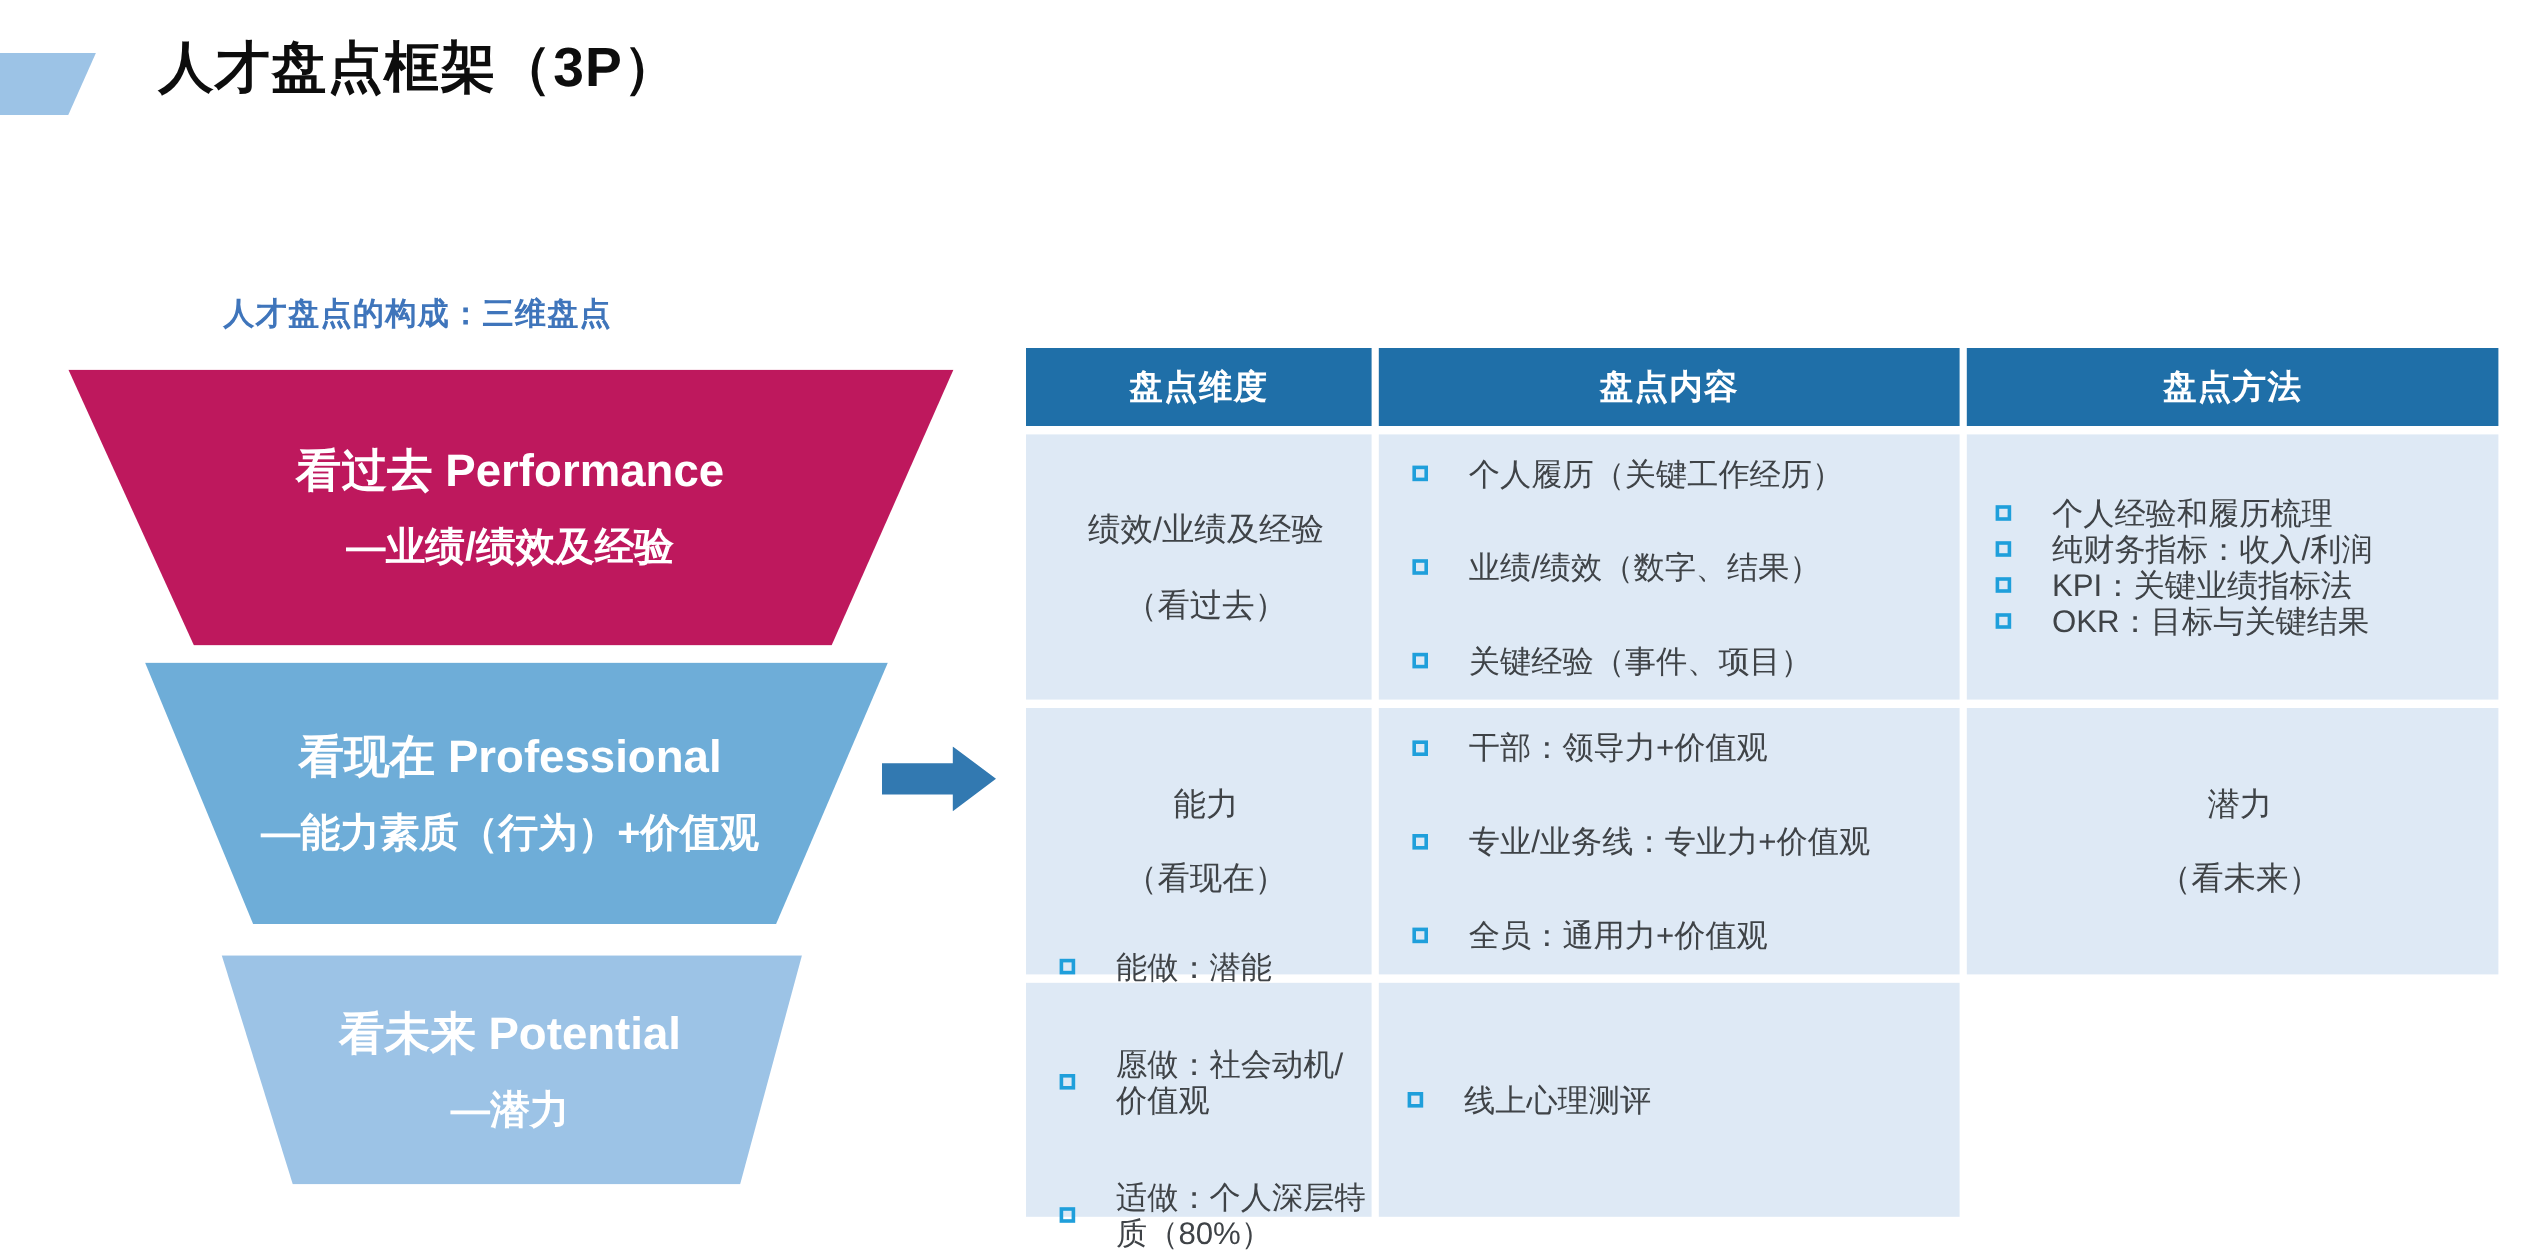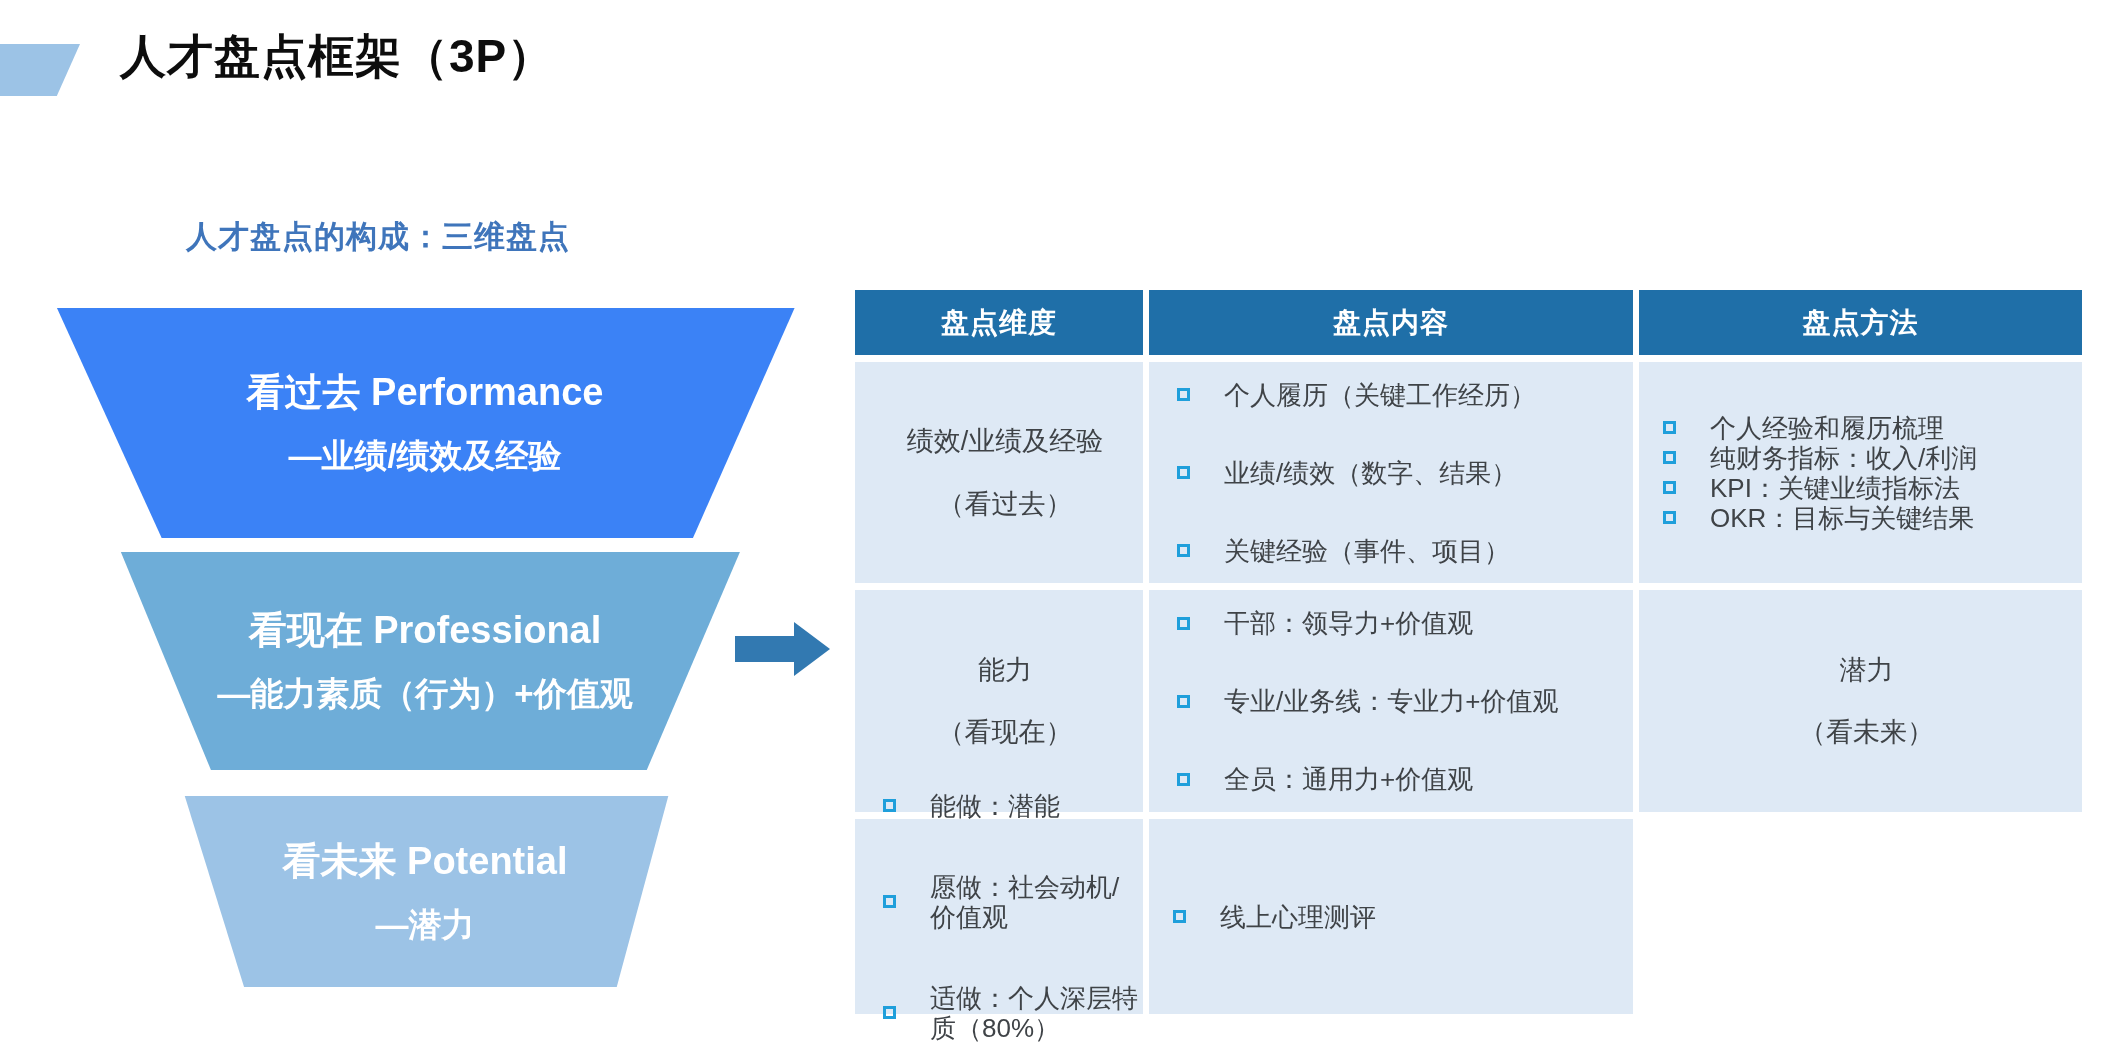--- a/index.html
+++ b/index.html
@@ -3,32 +3,32 @@
 <meta charset="utf-8">
 <style>
   * { margin:0; padding:0; box-sizing:border-box; }
   html,body { width:2106px; height:1046px; background:#ffffff;
     font-family:"Liberation Sans", sans-serif; }
   .stage { position:relative; width:2106px; height:1046px; overflow:hidden; background:#fff; }
 
   
   .title-accent { position:absolute; left:0; top:44px; width:80px; height:52px;
     background:#9CC3E6; clip-path:polygon(0 0,100% 0,71% 100%,0 100%); }
-  .page-title { position:absolute; left:120px; top:26px; font-size:46px; font-weight:bold;
+  .page-title { position:absolute; left:132px; top:26px; font-size:46px; font-weight:bold;
     color:#0d0d0d; letter-spacing:1px; }
-  .subtitle { position:absolute; left:186px; top:216px; font-size:31px; font-weight:bold;
+  .subtitle { position:absolute; left:186px; top:244px; font-size:26px; font-weight:bold;
     color:#3F75BB; letter-spacing:1px; }
 
   
   .funnel { position:absolute; left:40px; top:308px; width:770px; }
   .trap { width:100%; color:#ffffff; display:flex; flex-direction:column;
     align-items:center; justify-content:center; text-align:center; }
   .trap .l1 { font-size:38px; font-weight:bold; }
   .trap .l2 { font-size:33px; font-weight:bold; margin-top:16px; }
-  .trap-1 { height:230px; background:#3b82f6; margin-bottom:14px;
+  .trap-1 { height:230px; background:#be185d; margin-bottom:14px;
     clip-path:polygon(2.2% 0,98% 0,84.8% 100%,15.8% 100%); }
   .trap-2 { height:218px; background:#6EADD8; margin-bottom:26px;
     clip-path:polygon(10.5% 0,90.9% 0,78.8% 100%,22.2% 100%); }
   .trap-3 { height:191px; background:#9CC3E6;
     clip-path:polygon(18.8% 0,81.6% 0,74.9% 100%,26.5% 100%); }
 
   .flow-arrow { position:absolute; left:735px; top:622px; }
 
   
   .review-table { position:absolute; left:855px; top:290px; display:grid;

